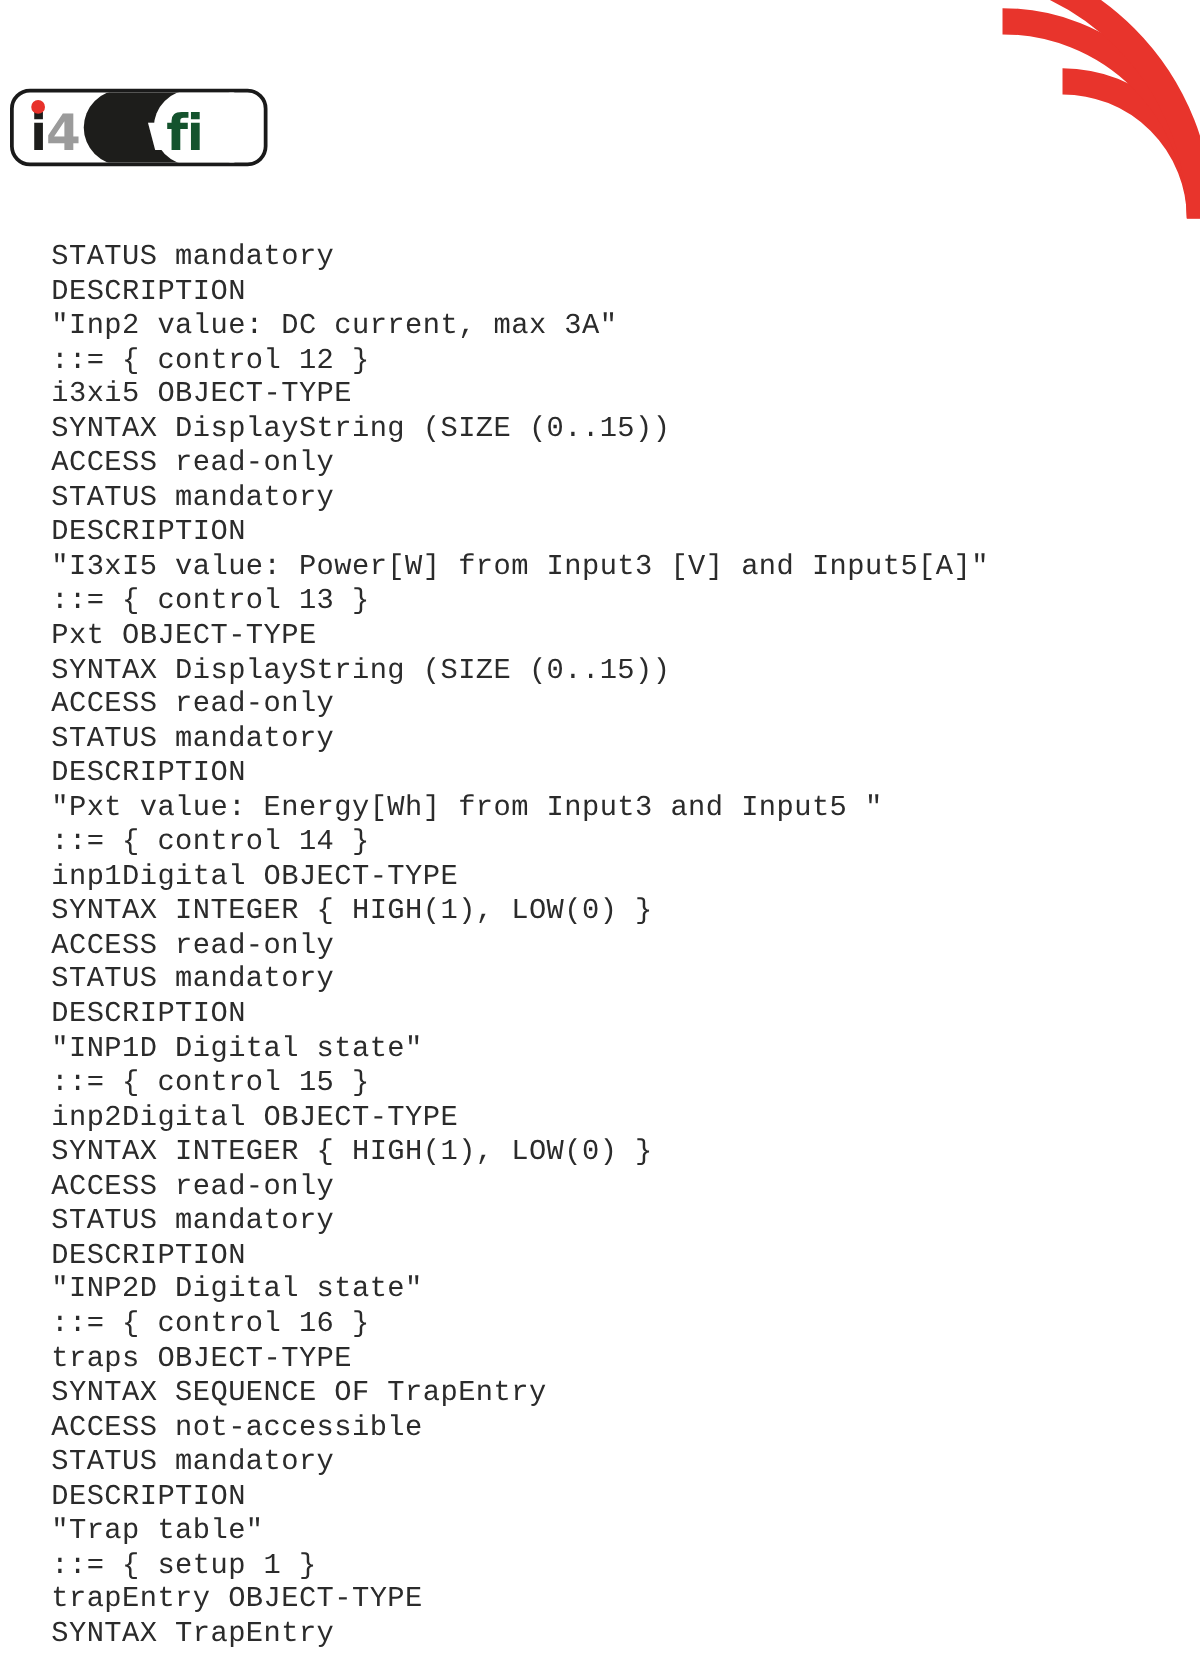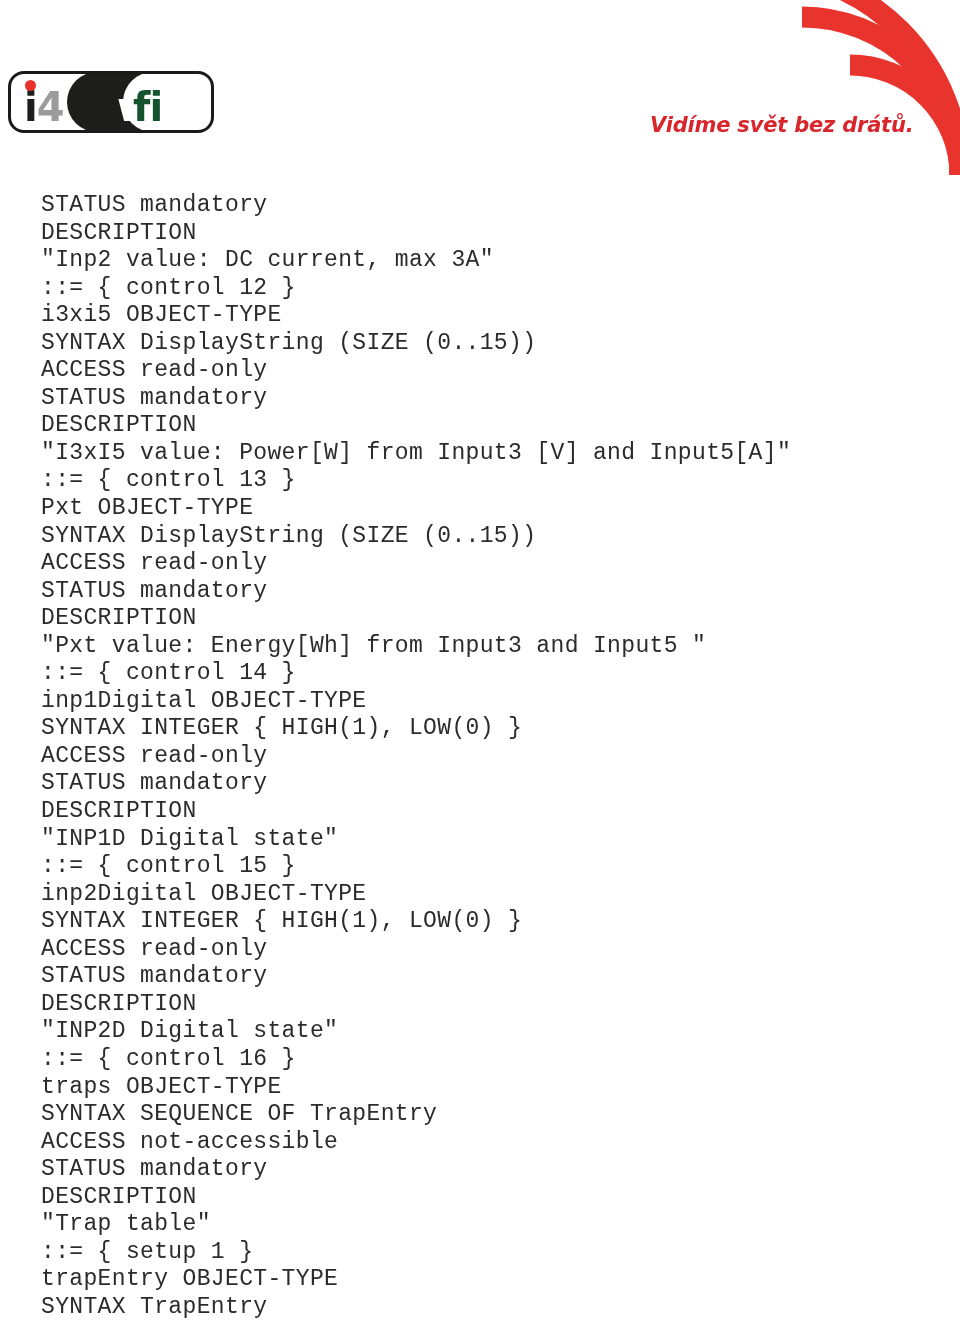--- a/index.html
+++ b/index.html
@@ -146,16 +146,15 @@
       <div class="logo-black-field"></div>
       <div class="logo-white-pill"></div>
       <div class="logo-text" id="logo-i4">
         <span class="dot"></span><span>i</span><span class="four">4</span>
       </div>
       <div class="logo-text" id="logo-wi">wi</div>
       <div class="logo-text" id="logo-fi">fi</div>
     </div>
   </div>
 
-  <div id="tagline">Vidíme svět bez drátů.</div>
 </div>
 
 <div id="code-listing"><div class="code-line">STATUS mandatory</div><div class="code-line">DESCRIPTION</div><div class="code-line">"Inp2 value: DC current, max 3A"</div><div class="code-line">::= { control 12 }</div><div class="code-line">i3xi5 OBJECT-TYPE</div><div class="code-line">SYNTAX DisplayString (SIZE (0..15))</div><div class="code-line">ACCESS read-only</div><div class="code-line">STATUS mandatory</div><div class="code-line">DESCRIPTION</div><div class="code-line">"I3xI5 value: Power[W] from Input3 [V] and Input5[A]"</div><div class="code-line">::= { control 13 }</div><div class="code-line">Pxt OBJECT-TYPE</div><div class="code-line">SYNTAX DisplayString (SIZE (0..15))</div><div class="code-line">ACCESS read-only</div><div class="code-line">STATUS mandatory</div><div class="code-line">DESCRIPTION</div><div class="code-line">"Pxt value: Energy[Wh] from Input3 and Input5 "</div><div class="code-line">::= { control 14 }</div><div class="code-line">inp1Digital OBJECT-TYPE</div><div class="code-line">SYNTAX INTEGER { HIGH(1), LOW(0) }</div><div class="code-line">ACCESS read-only</div><div class="code-line">STATUS mandatory</div><div class="code-line">DESCRIPTION</div><div class="code-line">"INP1D Digital state"</div><div class="code-line">::= { control 15 }</div><div class="code-line">inp2Digital OBJECT-TYPE</div><div class="code-line">SYNTAX INTEGER { HIGH(1), LOW(0) }</div><div class="code-line">ACCESS read-only</div><div class="code-line">STATUS mandatory</div><div class="code-line">DESCRIPTION</div><div class="code-line">"INP2D Digital state"</div><div class="code-line">::= { control 16 }</div><div class="code-line">traps OBJECT-TYPE</div><div class="code-line">SYNTAX SEQUENCE OF TrapEntry</div><div class="code-line">ACCESS not-accessible</div><div class="code-line">STATUS mandatory</div><div class="code-line">DESCRIPTION</div><div class="code-line">"Trap table"</div><div class="code-line">::= { setup 1 }</div><div class="code-line">trapEntry OBJECT-TYPE</div><div class="code-line">SYNTAX TrapEntry</div></div>
 
 </body></html>

